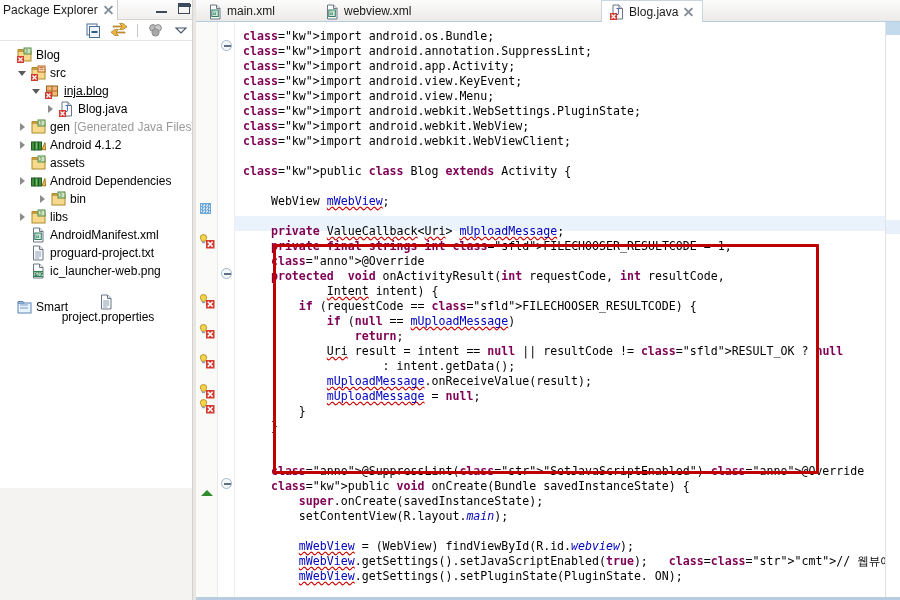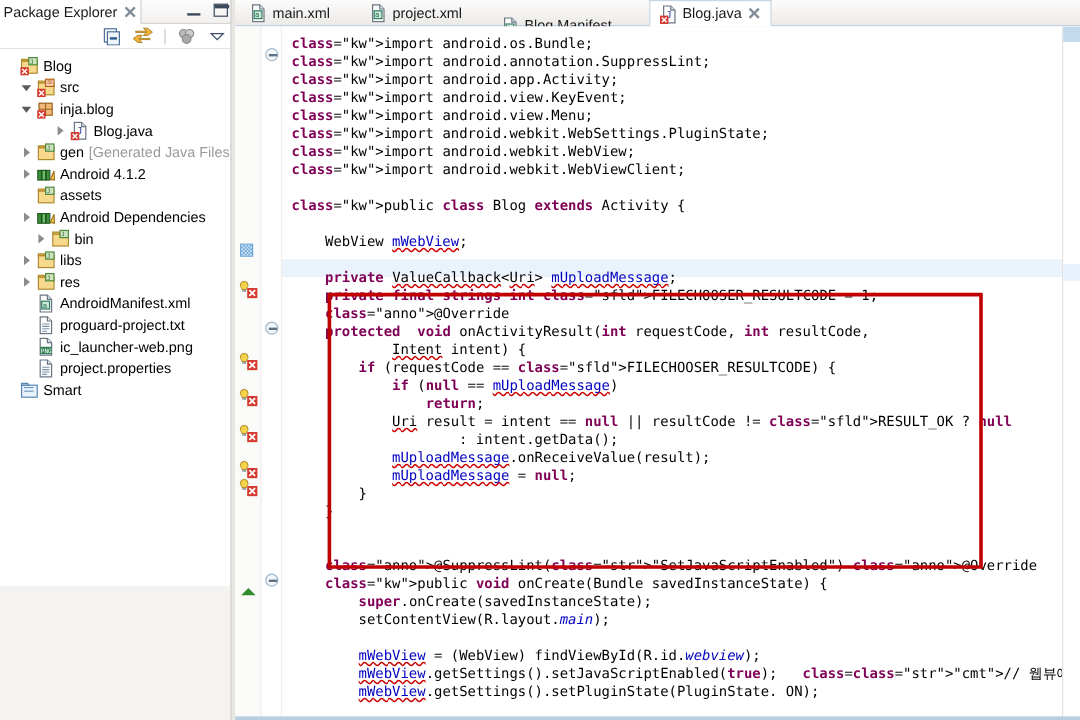--- a/index.html
+++ b/index.html
@@ -159,24 +159,25 @@
     flex: 1;
     height: 600px;
     display: flex;
     flex-direction: column;
     background: #f0efed;
     position: relative;
   }
   #tabbar {
     height: 22px;
     display: flex;
-    align-items: center;
+    align-items: flex-start;
     background: linear-gradient(to bottom,#fcfcfc 0%,#eceae7 100%);
     border-bottom: 1px solid #b5cbe0;
     position: relative;
+    gap: 17px;
   }
   .etab {
     height: 22px;
     display: flex;
     align-items: center;
     gap: 5px;
     padding: 0 9px 0 7px;
     font-size: 12px;
     color: #1a1a1a;
     white-space: nowrap;
@@ -360,21 +361,21 @@
           <span class="ic"><svg width="16" height="16" viewBox="0 0 16 16">
               <rect x="2" y="4" width="13" height="10" fill="#f6d98c" stroke="#b08a2e"></rect>
               <path d="M2 4 l0 -1.5 h5 l1.2 1.5 z" fill="#e0b84e" stroke="#b08a2e"></path>
               <rect x="8" y="1" width="7" height="6" fill="#ffd9c2" stroke="#b45f16"></rect>
               <path d="M9.5 2.5 h4 M9.5 4.3 h4" stroke="#b45f16" stroke-width=".8"></path>
               <rect x="1" y="9" width="7" height="7" fill="#d43a2f"></rect>
               <path d="M2.5 10.5 L6.5 14.5 M6.5 10.5 L2.5 14.5" stroke="#fff" stroke-width="1.2"></path>
             </svg></span>
           <span class="label">src</span>
         </div>
-        <div class="tree-row" style="padding-left: 16px;">
+        <div class="tree-row" style="padding-left: 30px; text-decoration: underline;">
           <span class="twisty open"></span>
           <span class="ic"><svg width="16" height="16" viewBox="0 0 16 16">
               <rect x="2.5" y="3" width="11" height="10" fill="#f0b97a" stroke="#9a5f1c"></rect>
               <path d="M8 3 v10 M2.5 8 h11" stroke="#9a5f1c" stroke-width=".9"></path>
               <rect x="1" y="9" width="7" height="7" fill="#d43a2f"></rect>
               <path d="M2.5 10.5 L6.5 14.5 M6.5 10.5 L2.5 14.5" stroke="#fff" stroke-width="1.2"></path>
             </svg></span>
           <span class="label">inja.blog</span>
         </div>
         <div class="tree-row" style="padding-left: 44px;">
@@ -422,51 +423,41 @@
         <div class="tree-row" style="padding-left: 16px;">
           <span class="twisty closed"></span>
           <span class="ic"><svg width="16" height="16" viewBox="0 0 16 16">
               <rect x="1.5" y="5" width="3" height="8" fill="#3f8f3f" stroke="#1f5a1f"></rect>
               <rect x="5" y="5" width="3" height="8" fill="#6cc06c" stroke="#1f5a1f"></rect>
               <rect x="8.5" y="5" width="3" height="8" fill="#3f8f3f" stroke="#1f5a1f"></rect>
               <path d="M12 12.5 L15 5.5 L15.5 13 Z" fill="#f2c85a" stroke="#a1761c"></path>
             </svg></span>
           <span class="label">Android Dependencies</span>
         </div>
-        <div class="tree-row" style="padding-left: 28px;">
+        <div class="tree-row" style="padding-left: 0; margin-left: 36px;">
           <span class="twisty closed"></span>
           <span class="ic"><svg width="16" height="16" viewBox="0 0 16 16">
               <rect x="2" y="4" width="13" height="10" fill="#f6d98c" stroke="#b08a2e"></rect>
               <path d="M2 4 l0 -1.5 h5 l1.2 1.5 z" fill="#e0b84e" stroke="#b08a2e"></path>
               <rect x="8" y="1" width="7" height="6" fill="#cfe3c4" stroke="#4f8a3a"></rect>
               <text x="9" y="6" font-size="5" fill="#2d6b23" font-family="monospace">J</text>
             </svg></span>
           <span class="label">bin</span>
         </div>
         <div class="tree-row" style="padding-left: 16px;">
           <span class="twisty closed"></span>
           <span class="ic"><svg width="16" height="16" viewBox="0 0 16 16">
               <rect x="2" y="4" width="13" height="10" fill="#f6d98c" stroke="#b08a2e"></rect>
               <path d="M2 4 l0 -1.5 h5 l1.2 1.5 z" fill="#e0b84e" stroke="#b08a2e"></path>
               <rect x="8" y="1" width="7" height="6" fill="#cfe3c4" stroke="#4f8a3a"></rect>
               <text x="9" y="6" font-size="5" fill="#2d6b23" font-family="monospace">J</text>
             </svg></span>
           <span class="label">libs</span>
         </div>
         <div class="tree-row" style="padding-left: 16px;">
-          <span class="twisty closed"></span>
-          <span class="ic"><svg width="16" height="16" viewBox="0 0 16 16">
-              <rect x="2" y="4" width="13" height="10" fill="#f6d98c" stroke="#b08a2e"></rect>
-              <path d="M2 4 l0 -1.5 h5 l1.2 1.5 z" fill="#e0b84e" stroke="#b08a2e"></path>
-              <rect x="8" y="1" width="7" height="6" fill="#cfe3c4" stroke="#4f8a3a"></rect>
-              <text x="9" y="6" font-size="5" fill="#2d6b23" font-family="monospace">J</text>
-            </svg></span>
-          <span class="label">res</span>
-        </div>
-        <div class="tree-row" style="padding-left: 16px;">
           <span class="twisty "></span>
           <span class="ic"><svg width="16" height="16" viewBox="0 0 16 16">
               <path d="M3.5 1 h6 l3.5 3.5 V15 H3.5 Z" fill="#fbfbfb" stroke="#6b7684"></path>
               <path d="M9.5 1 v3.5 h3.5" fill="#dde3ea" stroke="#6b7684"></path>
               <rect x="4.8" y="6" width="6.5" height="6.5" fill="#cfe8dc" stroke="#2f7f5f"></rect>
               <text x="5.6" y="11.4" font-size="6" fill="#166b4a" font-family="monospace">a</text>
             </svg></span>
           <span class="label">AndroidManifest.xml</span>
         </div>
         <div class="tree-row" style="padding-left: 16px;">
@@ -481,21 +472,21 @@
         <div class="tree-row" style="padding-left: 16px;">
           <span class="twisty "></span>
           <span class="ic"><svg width="16" height="16" viewBox="0 0 16 16">
               <path d="M3.5 1 h6 l3.5 3.5 V15 H3.5 Z" fill="#fbfbfb" stroke="#6b7684"></path>
               <path d="M9.5 1 v3.5 h3.5" fill="#dde3ea" stroke="#6b7684"></path>
               <rect x="3.5" y="8" width="9.5" height="6" fill="#2f7f4f"></rect>
               <text x="4" y="12.8" font-size="5" fill="#ffffff" font-family="monospace">PNG</text>
             </svg></span>
           <span class="label">ic_launcher-web.png</span>
         </div>
-        <div class="tree-row" style="padding-left: 16px;">
+        <div class="tree-row" style="padding-left: 16px; flex-direction: column;">
           <span class="twisty "></span>
           <span class="ic"><svg width="16" height="16" viewBox="0 0 16 16">
               <path d="M3.5 1 h6 l3.5 3.5 V15 H3.5 Z" fill="#fbfbfb" stroke="#6b7684"></path>
               <path d="M9.5 1 v3.5 h3.5" fill="#dde3ea" stroke="#6b7684"></path>
               <path d="M5.2 7 h6 M5.2 9 h6 M5.2 11 h6 M5.2 13 h4" stroke="#7b93ad" stroke-width=".9"></path>
             </svg></span>
           <span class="label">project.properties</span>
         </div>
         <div class="tree-row" style="padding-left: 2px;">
           <span class="twisty "></span>
@@ -522,21 +513,21 @@
             </svg></span>
           <span>main.xml</span>
         </div>
         <div class="etab" style="margin-left: 16px;">
           <span class="tab-ic"><svg width="16" height="16" viewBox="0 0 16 16">
               <path d="M3.5 1 h6 l3.5 3.5 V15 H3.5 Z" fill="#fbfbfb" stroke="#6b7684"></path>
               <path d="M9.5 1 v3.5 h3.5" fill="#dde3ea" stroke="#6b7684"></path>
               <rect x="4.8" y="6" width="6.5" height="6.5" fill="#cfe8dc" stroke="#2f7f5f"></rect>
               <text x="5.6" y="11.4" font-size="6" fill="#166b4a" font-family="monospace">a</text>
             </svg></span>
-          <span>project.xml</span>
+          <span>webview.xml</span>
         </div>
         <div class="etab" style="margin-left: 16px; margin-top: 21px;">
           <span class="tab-ic"><svg width="16" height="16" viewBox="0 0 16 16">
               <path d="M3.5 1 h6 l3.5 3.5 V15 H3.5 Z" fill="#fbfbfb" stroke="#6b7684"></path>
               <path d="M9.5 1 v3.5 h3.5" fill="#dde3ea" stroke="#6b7684"></path>
               <rect x="4.8" y="6" width="6.5" height="6.5" fill="#cfe8dc" stroke="#2f7f5f"></rect>
               <text x="5.6" y="11.4" font-size="6" fill="#166b4a" font-family="monospace">a</text>
             </svg></span>
           <span>Blog Manifest</span>
         </div>

